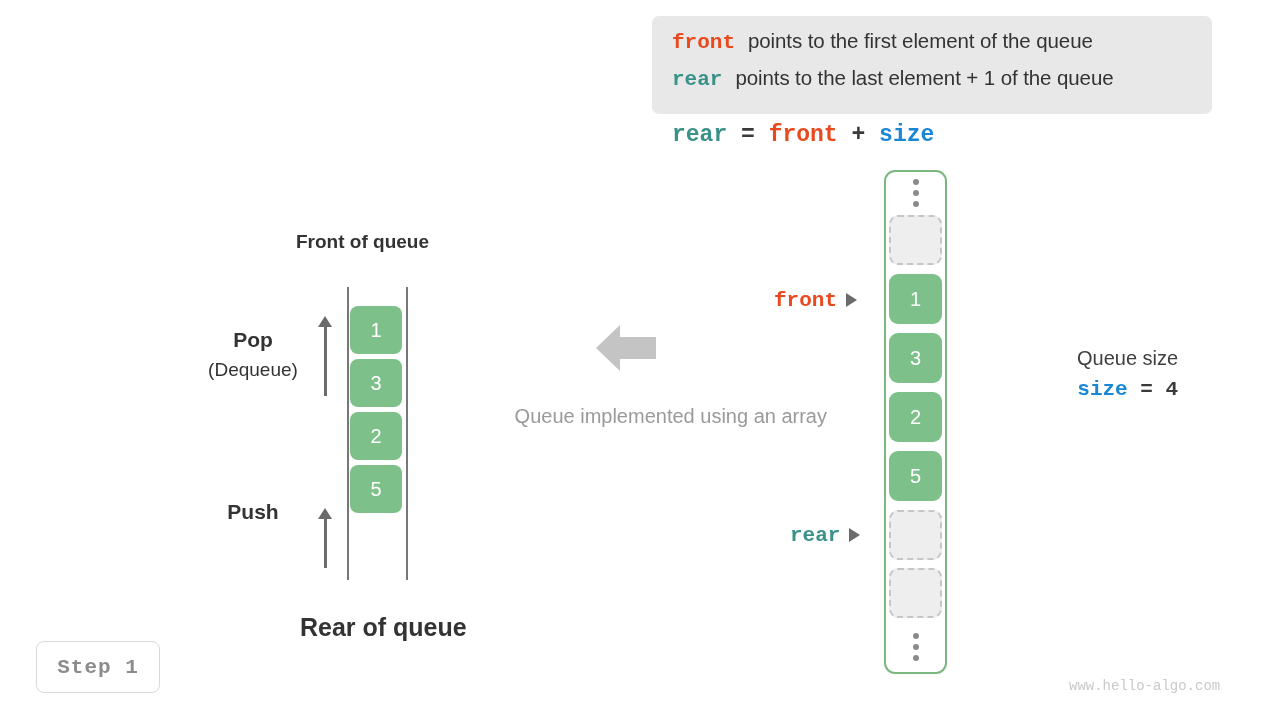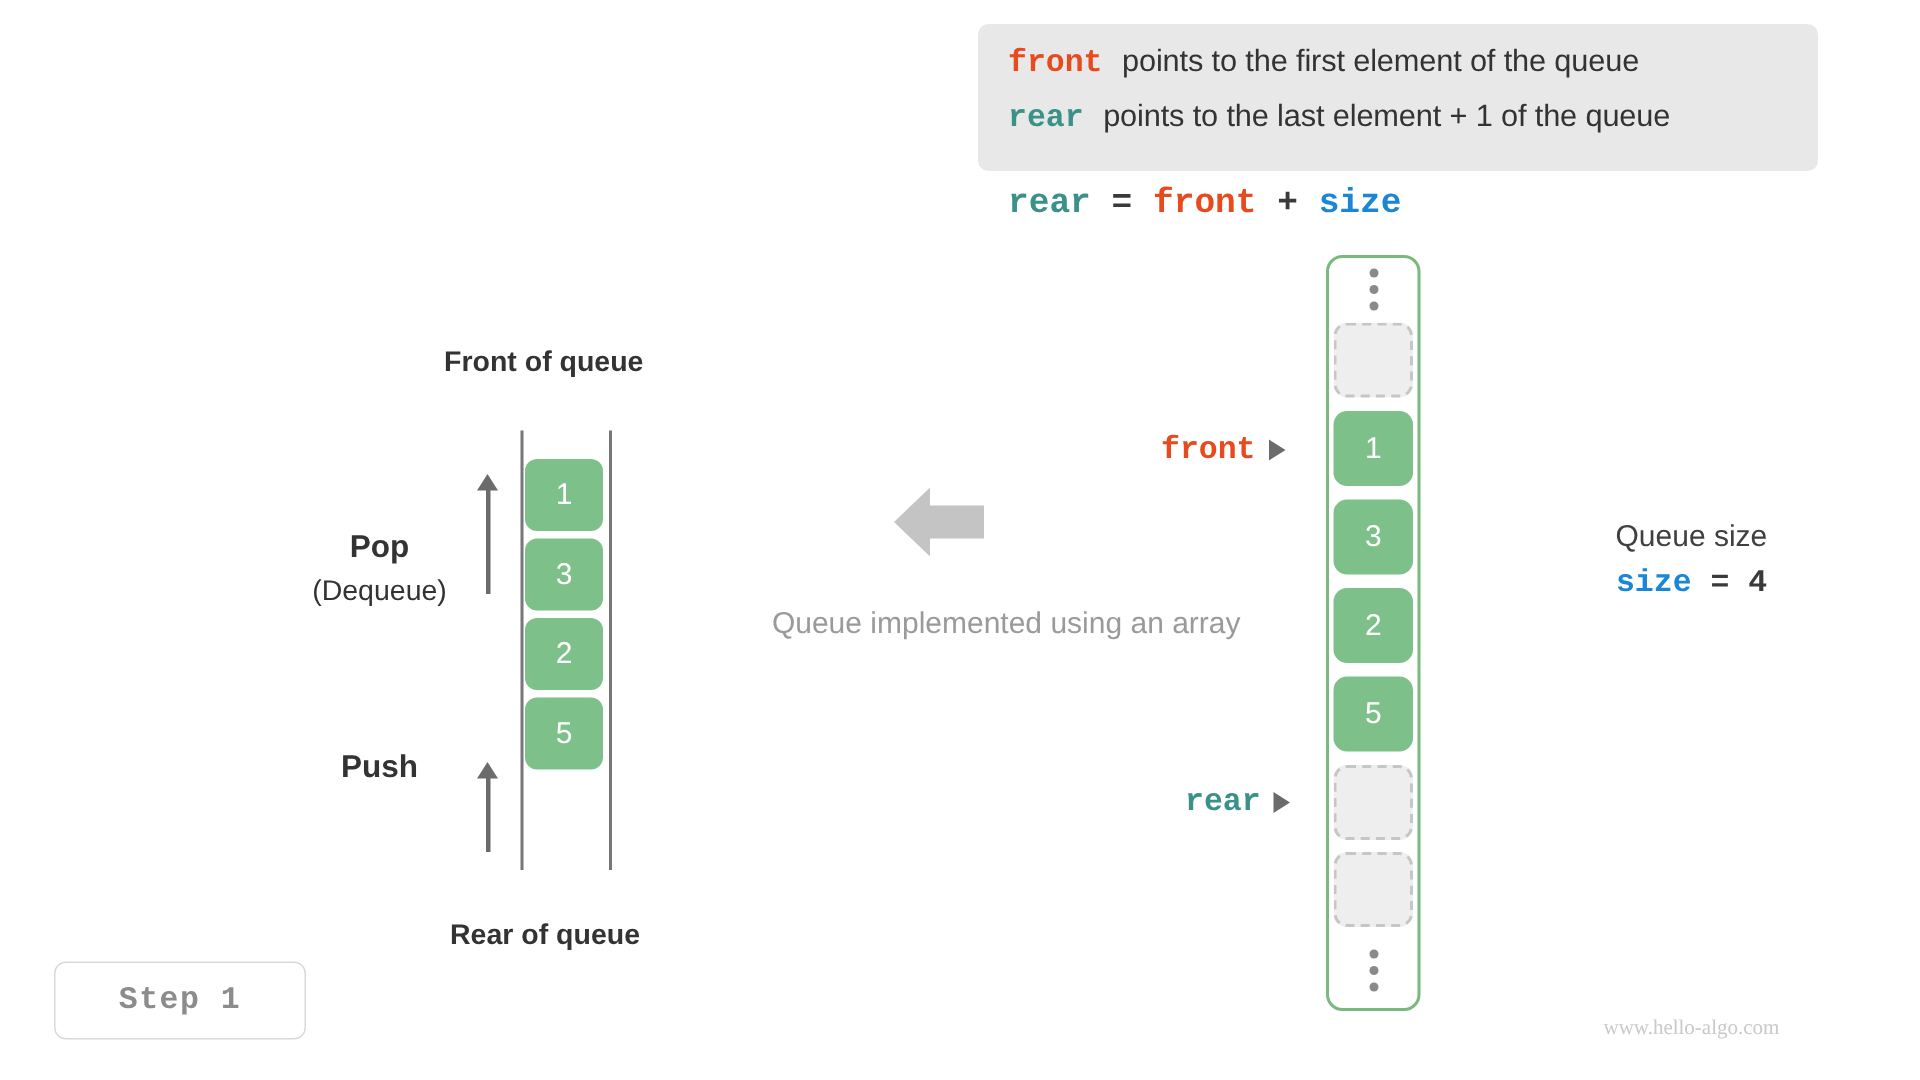--- a/index.html
+++ b/index.html
@@ -26,36 +26,36 @@
     display:flex;align-items:center;white-space:pre;
     font-family:"Liberation Mono", monospace;font-weight:bold;font-size:23px;
   }
   #formula .op{color:#3a3a3a;}
 
   
   #left-title-front{
     position:absolute;left:296px;top:231px;font-size:19px;font-weight:bold;color:#333333;
   }
   #left-title-rear{
-    position:absolute;left:300px;top:613px;font-size:19px;font-weight:bold;color:#333333;
+    position:absolute;left:300px;top:613px;font-size:25px;font-weight:bold;color:#333333;
   }
   .rail{position:absolute;width:2px;background:#777777;}
   #rail-left{left:347px;top:287px;height:293px;}
   #rail-right{left:406px;top:287px;height:293px;}
 
   .lcell{
     position:absolute;left:350px;width:52px;height:48px;border-radius:8px;
     background:#7ec08a;color:#ffffff;font-size:20px;
     display:flex;align-items:center;justify-content:center;
   }
 
   .op-label{position:absolute;text-align:center;width:150px;}
   .op-label .big{font-size:21px;font-weight:bold;color:#333333;display:block;line-height:30px;}
   .op-label .sub{font-size:19px;color:#333333;display:block;line-height:30px;}
-  #pop-label{left:178px;top:325px;margin-top:25px;}
+  #pop-label{left:178px;top:325px;}
   #push-label{left:178px;top:497px;}
 
   .uparrow{position:absolute;width:14px;}
   .uparrow .shaft{position:absolute;left:6px;top:9px;width:2.5px;background:#6b6b6b;}
   .uparrow .head{
     position:absolute;left:0;top:0;width:0;height:0;
     border-left:7px solid transparent;border-right:7px solid transparent;
     border-bottom:11px solid #6b6b6b;
   }
   #pop-arrow{left:318px;top:316px;height:80px;}
@@ -102,31 +102,31 @@
   #size-info{position:absolute;left:1030px;top:343px;}
   #size-info .title{font-size:20px;color:#404040;line-height:31px;margin-left:47px;}
   #size-info .expr{
     font-family:"Liberation Mono", monospace;font-weight:bold;font-size:21px;
     line-height:31px;white-space:pre;text-align:right;
   }
   #size-info .expr .op{color:#3a3a3a;}
 
   
   #step-badge{
-    position:absolute;left:36px;top:641px;width:168px;height:52px;
+    position:absolute;left:36px;top:641px;width:124px;height:52px;
     border:1px solid #d9d9d9;border-radius:8px;box-sizing:border-box;
     display:flex;align-items:center;justify-content:center;
     font-family:"Liberation Mono", monospace;font-weight:bold;font-size:21px;color:#8c8c8c;
     letter-spacing:1px;
   }
 
   
   #watermark{
     position:absolute;left:1069px;top:678px;
-    font-family:Liberation Serif, serif;font-size:14px;color:#c9c9c9;
+    font-family:Liberation Mono, monospace;font-size:14px;color:#c9c9c9;
   }
 </style>
 </head>
 <body>
 
 <div id="legend-box">
   <div class="legend-line">
     <span class="kw" style="color:#e8491d">front</span>
     <span class="txt">points to the first element of the queue</span>
   </div>

